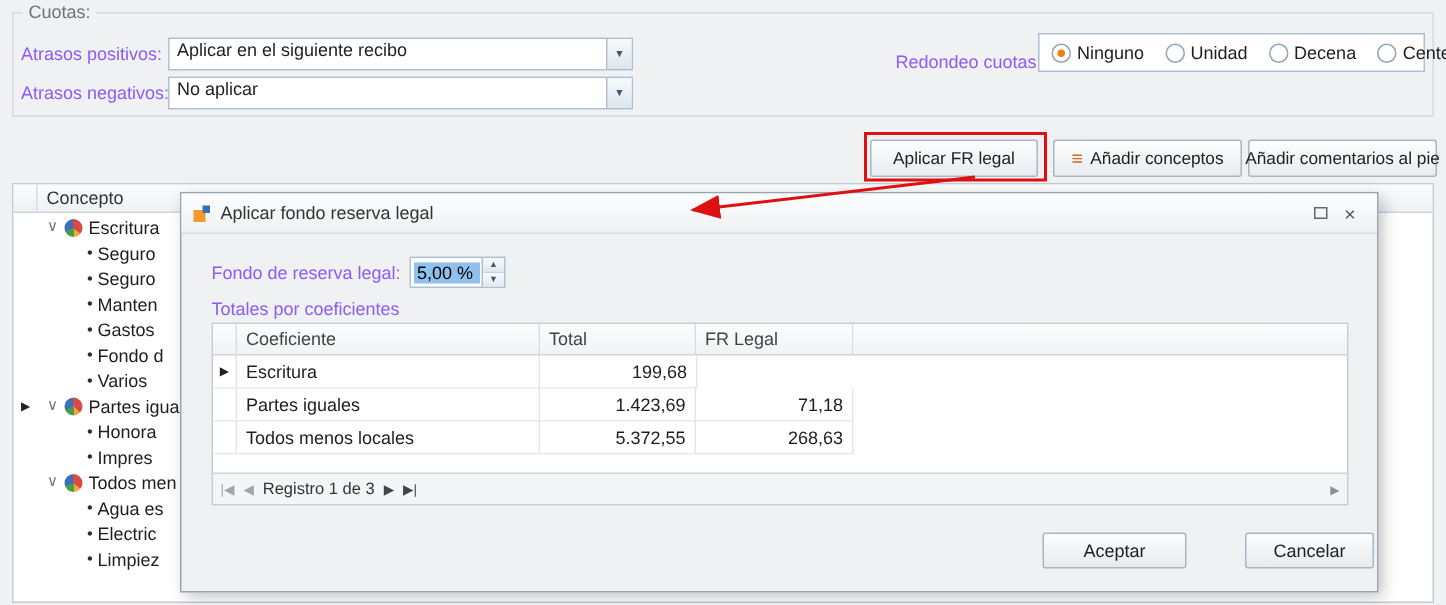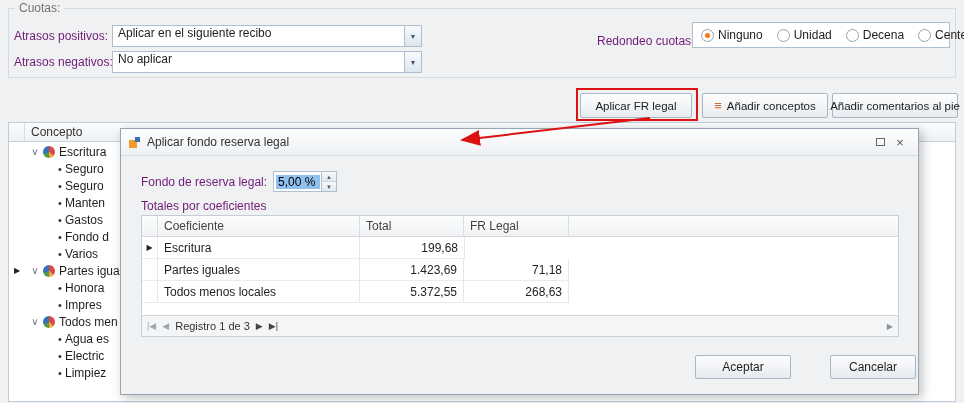--- a/index.html
+++ b/index.html
@@ -11,21 +11,21 @@
     font-size:12px; color:#1e1e1e;
     overflow:hidden;
   }
 
   
   .groupbox { position:absolute; left:8px; top:8px; width:948px; height:70px;
               border:1px solid #d6dbe0; }
   .groupbox-caption { position:absolute; left:6px; top:-8px; background:#f0f1f2;
                       padding:0 4px; color:#737373; }
 
-  .lbl { position:absolute; color:#701a75; }
+  .lbl { position:absolute; color:#8b5cf6; }
 
   .combo { position:absolute; height:22px; background:#fff; border:1px solid #aebfd0;
            display:flex; }
   .combo .val { flex:1; padding-left:5px; white-space:nowrap; overflow:hidden; }
   .combo .dbtn { width:17px; height:100%; background:linear-gradient(#f7fafc,#dde6ee);
                  border-left:1px solid #aebfd0; display:flex; align-items:center;
                  justify-content:center; font-size:7px; color:#44566a; }
 
   .radiogroup { position:absolute; left:692px; top:22px; width:258px; height:26px;
                 background:#fff; border:1px solid #aebfd0; display:flex;

